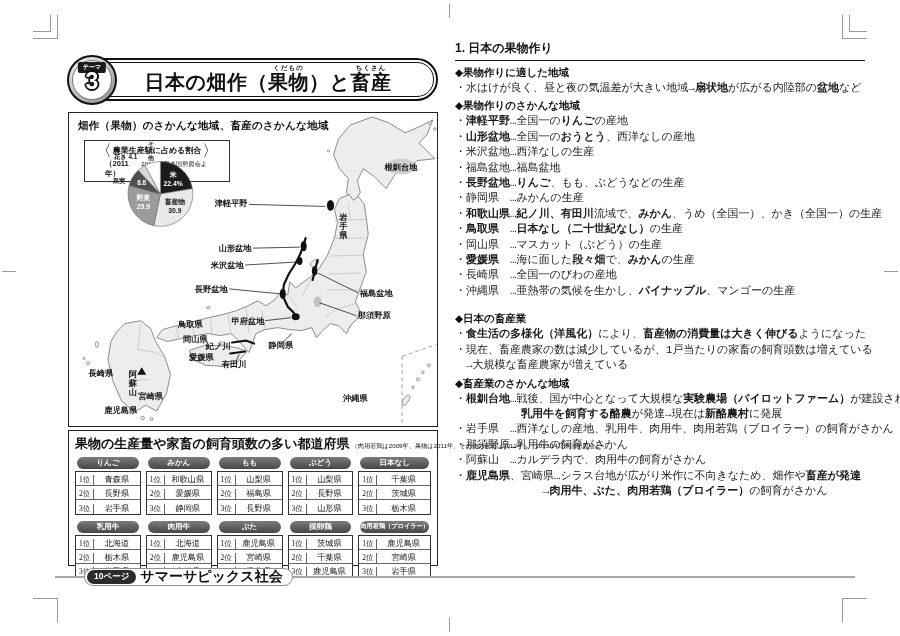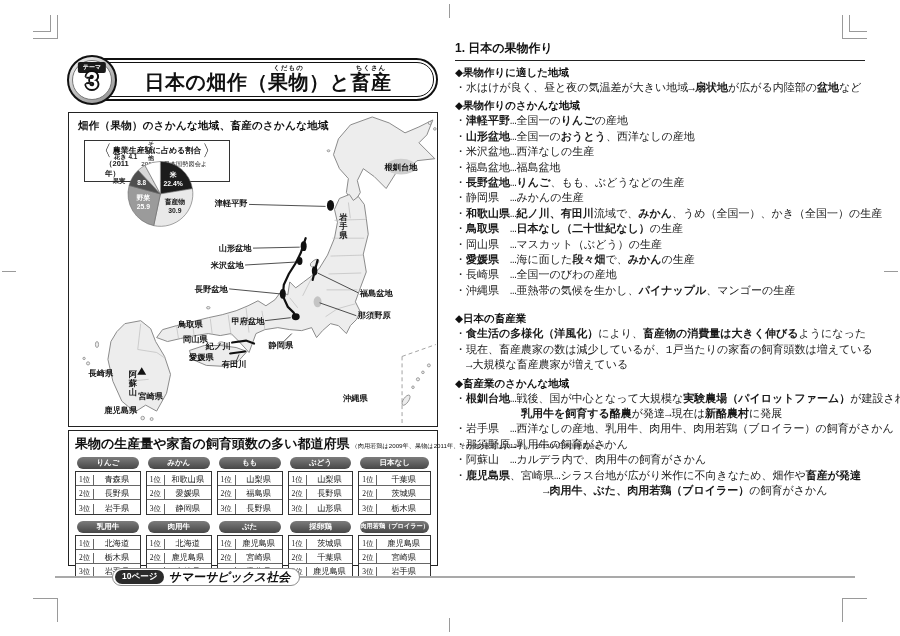--- a/index.html
+++ b/index.html
@@ -50,23 +50,23 @@
              font-size:7.5px;font-weight:bold;display:flex;align-items:center;justify-content:center;
              margin:0 2px 2px;white-space:nowrap;overflow:hidden;}
   .rank-table{border:1px solid #333;background:#fff;}
   .rank-row{display:flex;align-items:flex-end;height:13.2px;border-top:1px solid #666;font-family:Liberation Serif, serif;}
   .rank-row:first-child{border-top:none;}
   .rank-no{width:17px;border-right:1px solid #666;font-size:7.5px;display:flex;align-items:center;justify-content:center;}
   .rank-name{flex:1;font-size:8.2px;display:flex;align-items:center;justify-content:center;margin-top:8px;}
   
   .footer-line{position:absolute;left:55px;top:576px;width:800px;height:2px;background:#a9a9a9;}
   .footer-pill{position:absolute;left:84px;top:568px;height:18px;border:1.5px solid #8f8f8f;border-radius:10px;
-               background:#fff;display:flex;align-items:center;gap:4px;padding:1px 2px;box-sizing:border-box;margin-left:28px;}
+               background:#fff;display:flex;align-items:center;gap:4px;padding:1px 2px;box-sizing:border-box;}
   .fp-page{background:#2b2b2b;color:#fff;font-size:8.5px;font-weight:bold;padding:1px 7px;border-radius:7px;white-space:nowrap;}
-  .fp-book{font-size:12px;font-weight:bold;padding-right:7px;white-space:nowrap;font-style:italic;}
+  .fp-book{font-size:14px;font-weight:bold;padding-right:7px;white-space:nowrap;}
   
   .notes-col{position:absolute;left:455px;top:40px;width:410px;}
   .note-heading{font-size:12px;font-weight:bold;border-bottom:1.8px solid #222;padding-bottom:3px;margin-bottom:5px;}
   .note-section + .note-section{margin-top:13px;}
   .note-sub{font-size:10.5px;font-weight:bold;margin:3px 0 1px;}
   .note-line{font-size:11px;line-height:15.4px;white-space:pre;color:#1a1a1a;font-family:Liberation Mono, monospace;}
   .note-line .b{font-weight:bold;}
 </style>
 </head>
 <body>

